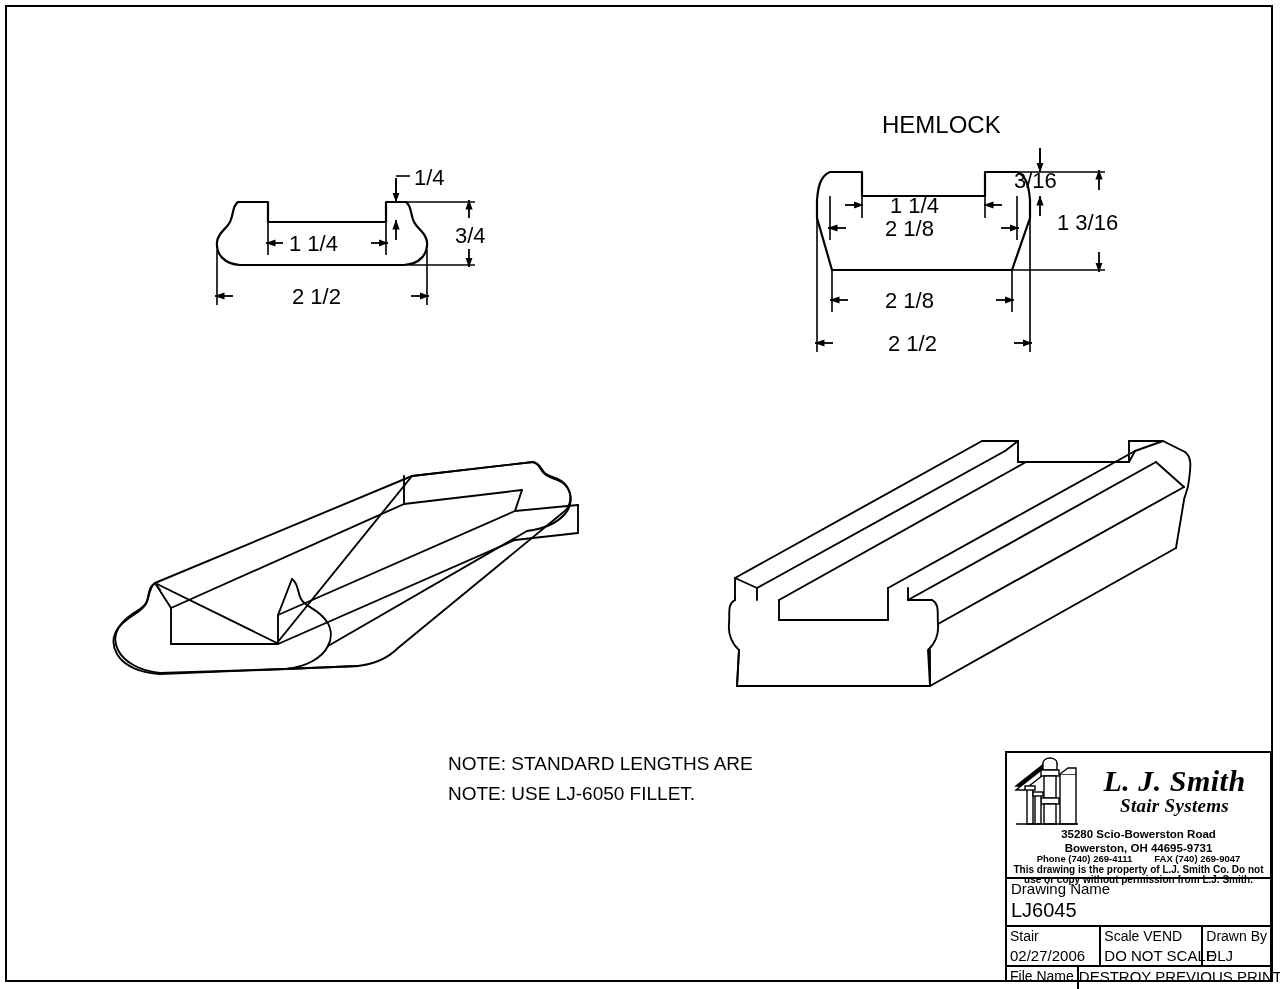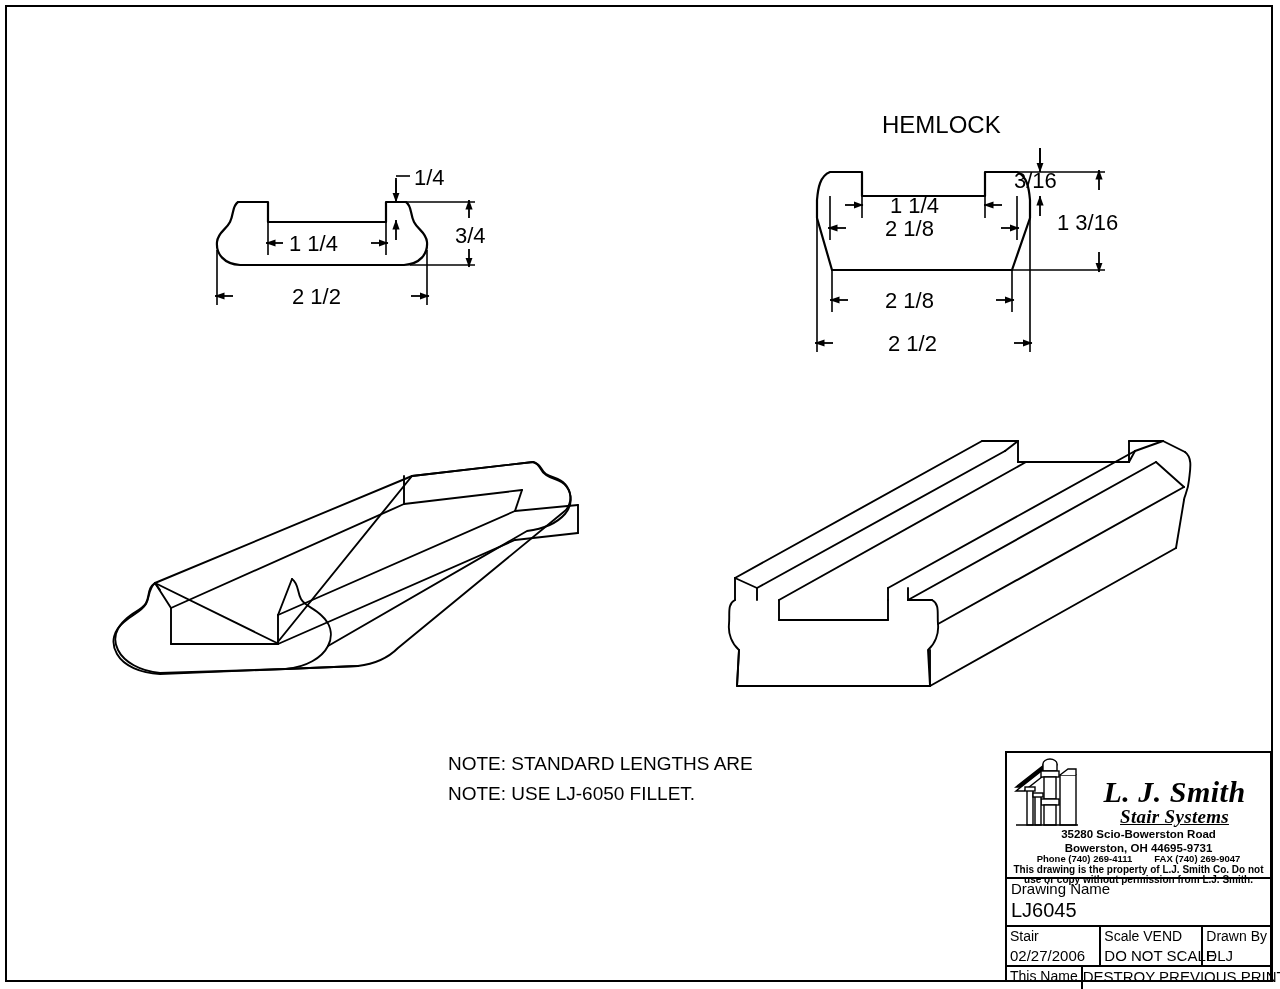--- a/index.html
+++ b/index.html
@@ -89,21 +89,21 @@
   }
   .tb-logo-cell {
     position: relative;
     height: 126px;
     border-bottom: 2px solid #000;
     box-sizing: border-box;
     padding: 2px 3px 0 3px;
   }
   .logo-row {
     display: flex;
-    align-items: flex-end;
+    align-items: center;
     height: 72px;
   }
   .logo-mark {
     width: 66px;
     height: 70px;
     flex: 0 0 auto;
     margin-left: 4px;
   }
   .logo-words {
     flex: 1 1 auto;
@@ -123,21 +123,20 @@
   .logo-sub {
     font-family: "Liberation Serif", serif;
     font-style: italic;
     font-weight: bold;
     font-size: 19px;
     line-height: 21px;
     letter-spacing: 0.3px;
     color: #000;
     white-space: nowrap;
     margin-top: -1px;
-    text-decoration: underline;
   }
   .addr {
     text-align: center;
     font-size: 11.5px;
     font-weight: bold;
     line-height: 12.5px;
     color: #000;
     margin-top: 1px;
     white-space: nowrap;
   }
@@ -499,21 +498,21 @@
         <div class="tb-val2">DO  NOT  SCALE</div>
       </div>
       <div class="tb-cell-drawn">
         <div class="tb-lab2">Drawn  By</div>
         <div class="tb-val2">DLJ</div>
       </div>
     </div>
 
     <div class="tb-row4">
       <div class="tb-cell-file">
-        <div class="tb-lab2">This  Name</div>
+        <div class="tb-lab2">File  Name</div>
         <div class="tb-val2">LJ6045</div>
       </div>
       <div class="tb-cell-destroy">
         <div class="destroy-top">DESTROY  PREVIOUS  PRINTS</div>
         <div class="destroy-bot">SALES</div>
       </div>
 
     </div>
 
   </div>

